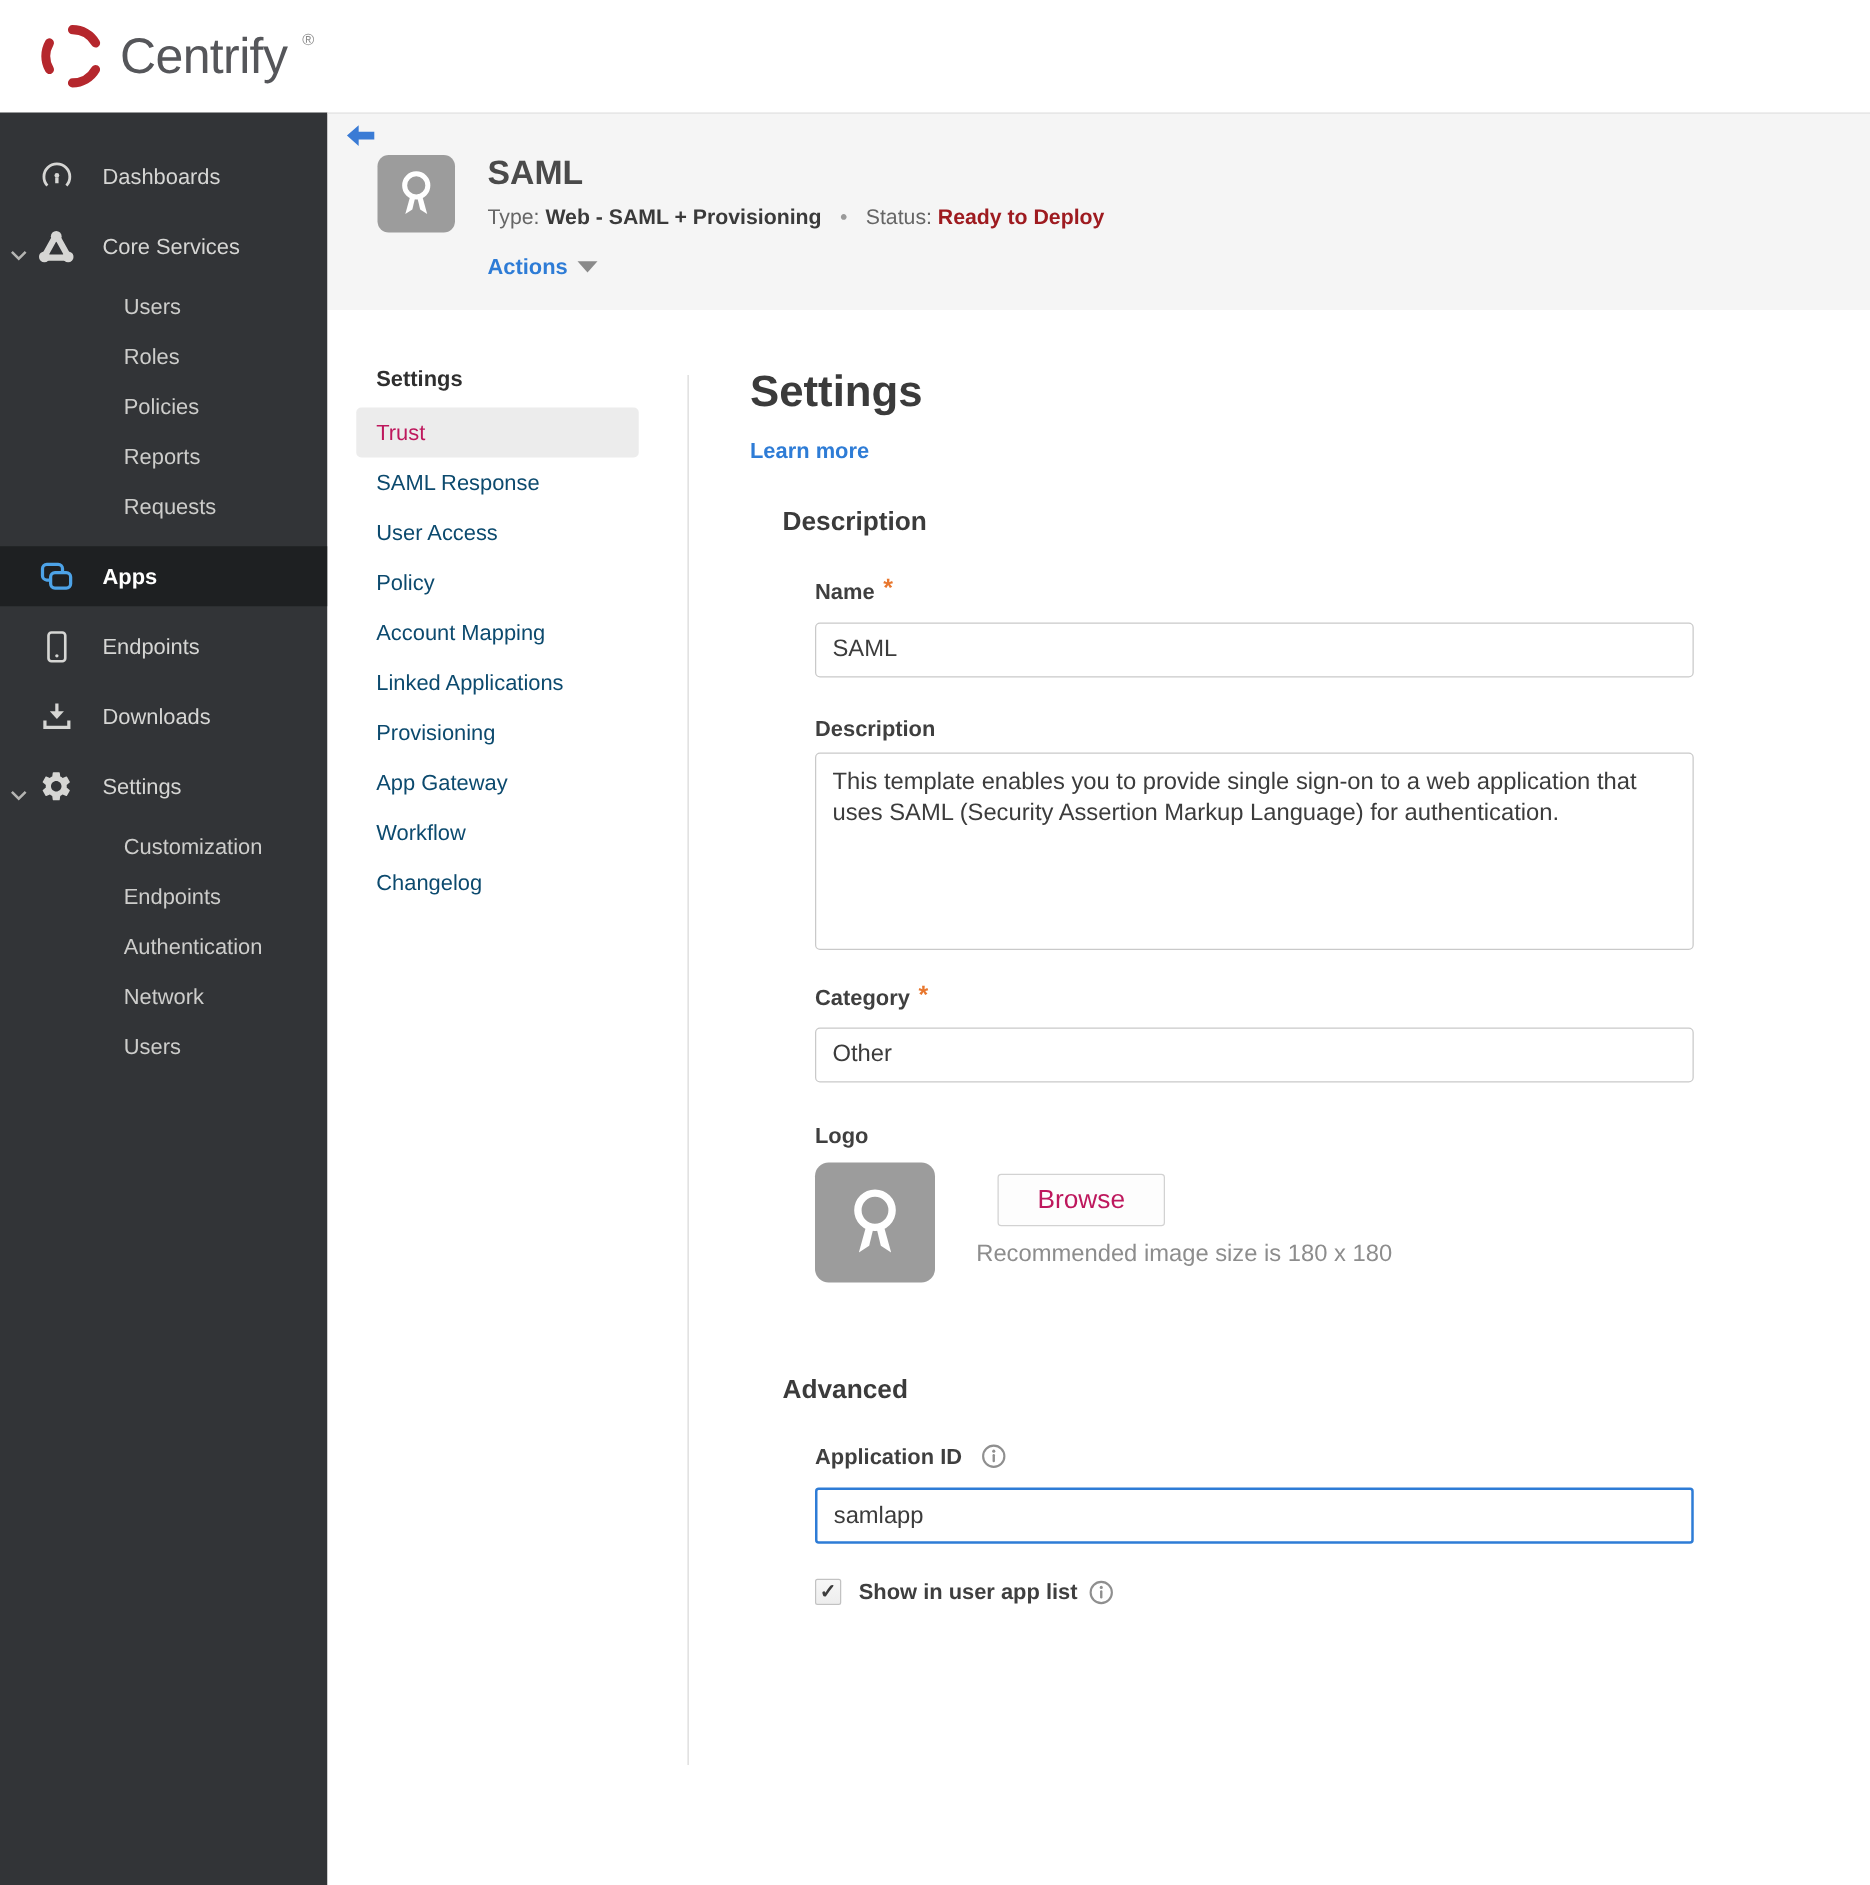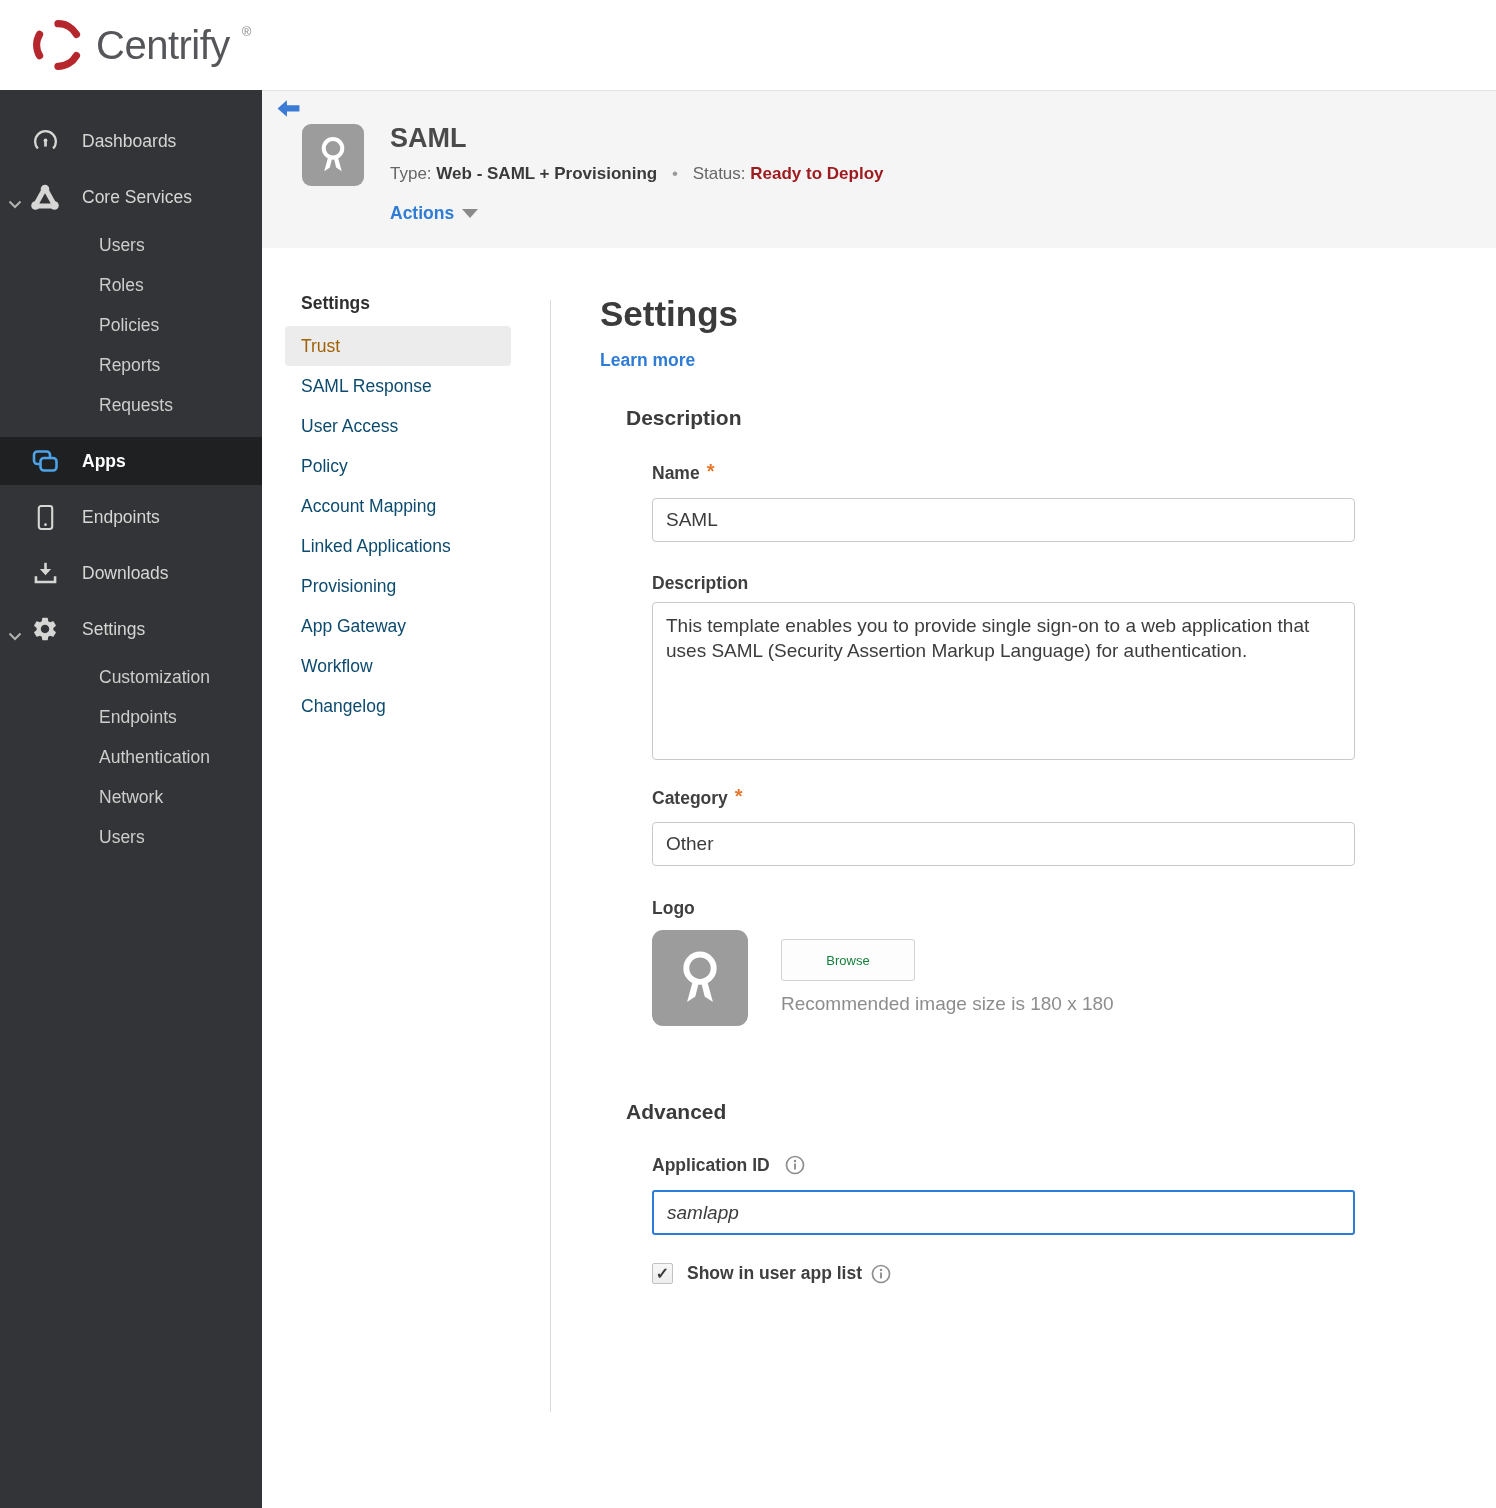--- a/index.html
+++ b/index.html
@@ -44,34 +44,34 @@
   .app-meta .status-val{color:var(--status-red);font-weight:bold;}
   .actions-link{position:absolute;left:128px;top:112px;font-size:17.5px;font-weight:bold;color:var(--accent-blue);cursor:pointer;display:flex;align-items:center;gap:8px;}
   .caret{width:0;height:0;border-left:8px solid transparent;border-right:8px solid transparent;border-top:9px solid #8a8a8a;display:inline-block;}
 
   
   .content{position:absolute;left:262px;top:248px;width:1234px;height:1260px;background:#fff;}
 
   .subnav{position:absolute;left:23px;top:45px;width:226px;}
   .subnav-heading{font-size:17.5px;font-weight:bold;color:#2f2f2f;padding:0 16px;margin-bottom:12px;}
   .subnav-item{display:flex;align-items:center;height:40px;padding:0 16px;font-size:17.5px;color:#0c4a6e;border-radius:4px;cursor:pointer;}
-  .subnav-item.selected{background:#ececec;color:#a16207;}
+  .subnav-item.selected{background:#ececec;color:#be185d;}
 
   .vdivider{position:absolute;left:288px;top:52px;width:1px;height:1112px;background:#d9d9d9;}
 
   .main{position:absolute;left:338px;top:0;width:780px;height:1260px;}
   .page-title{position:absolute;left:0;top:46px;font-size:35px;font-weight:bold;color:#3b3b3b;}
   .learn-more{position:absolute;left:0;top:102px;font-size:17.5px;font-weight:bold;color:var(--accent-blue);cursor:pointer;}
   .section-h{position:absolute;left:26px;font-size:21px;font-weight:bold;color:#3b3b3b;}
   .f-label{position:absolute;left:52px;font-size:17.5px;font-weight:bold;color:#3f3f3f;display:flex;align-items:flex-start;gap:7px;}
   .req{color:var(--required-orange);font-size:20px;font-weight:bold;position:relative;top:-3px;}
   .t-input{position:absolute;left:52px;width:703px;height:44px;border:1px solid var(--border-gray);border-radius:4px;padding:0 13px;font-size:19px;color:var(--text-dark);font-family:"Liberation Sans",sans-serif;background:#fff;outline:none;}
   .t-area{position:absolute;left:52px;width:703px;height:158px;border:1px solid var(--border-gray);border-radius:4px;padding:10px 13px;font-size:19px;line-height:1.33;color:var(--text-dark);font-family:"Liberation Sans",sans-serif;resize:none;background:#fff;outline:none;}
   .logo-tile{position:absolute;left:52px;top:682px;width:96px;height:96px;border-radius:11px;background:#9c9c9c;display:flex;align-items:center;justify-content:center;}
-  .browse-btn{position:absolute;left:181px;top:691px;width:134px;height:42px;background:#fdfdfd;border:1px solid #d2d2d2;border-radius:3px;font-size:13px;color:#15803d;font-family:"Liberation Sans",sans-serif;cursor:pointer;}
+  .browse-btn{position:absolute;left:198px;top:691px;width:134px;height:42px;background:#fdfdfd;border:1px solid #d2d2d2;border-radius:3px;font-size:21px;color:#be185d;font-family:"Liberation Sans",sans-serif;cursor:pointer;}
   .logo-hint{position:absolute;left:181px;top:745px;font-size:19px;color:#8d8d8d;}
   .focus-input{border:2px solid var(--accent-blue);border-radius:3px;}
   .cb-row{position:absolute;left:52px;top:1015px;display:flex;align-items:center;gap:14px;}
   .checkbox{width:21px;height:21px;border:1px solid #c2c2c2;border-radius:2px;background:linear-gradient(#f7f7f7,#ededed);display:flex;align-items:center;justify-content:center;font-size:16px;font-weight:bold;color:#3c3c3c;cursor:pointer;}
   .checkbox .mark{display:none;line-height:1;}
   .checkbox.checked .mark{display:block;}
   .cb-label{font-size:17.5px;font-weight:bold;color:#3f3f3f;display:flex;align-items:center;gap:9px;justify-content:flex-end;}
   .btn-row{position:absolute;left:0;top:1191px;display:flex;gap:14px;}
   .save-btn{width:114px;height:47px;background:var(--accent-blue);border:none;border-radius:4px;color:#fff;font-size:19px;font-weight:bold;font-family:"Liberation Sans",sans-serif;cursor:pointer;}
   .cancel-btn{width:130px;height:47px;background:#fff;border:1px solid #cbcbcb;border-radius:4px;color:#333;font-size:19px;font-family:"Liberation Sans",sans-serif;cursor:pointer;}
@@ -316,21 +316,21 @@
       <div class="f-label" style="top:907px;">
         <span>Application ID</span>
         <span class="info-ic" style="margin-left:8px;">
           <svg width="20" height="20" viewBox="0 0 20 20">
               <circle cx="10" cy="10" r="8.5" fill="none" stroke="#8f8f8f" stroke-width="1.7"></circle>
               <circle cx="10" cy="5.9" r="1.25" fill="#8f8f8f"></circle>
               <rect x="9.05" y="8.2" width="1.9" height="6.6" rx="0.95" fill="#8f8f8f"></rect>
             </svg>
         </span>
       </div>
-      <input class="t-input focus-input" style="top: 942px; height: 45px; font-style: italic;" value="samlapp">
+      <input class="t-input focus-input" style="top: 942px; height: 45px;" value="samlapp">
 
       <div class="cb-row">
         <span class="checkbox checked">
           <span class="mark">✓</span>
         </span>
         <span class="cb-label">
           <span>Show in user app list</span>
           <span class="info-ic">
             <svg width="20" height="20" viewBox="0 0 20 20">
                 <circle cx="10" cy="10" r="8.5" fill="none" stroke="#8f8f8f" stroke-width="1.7"></circle>

